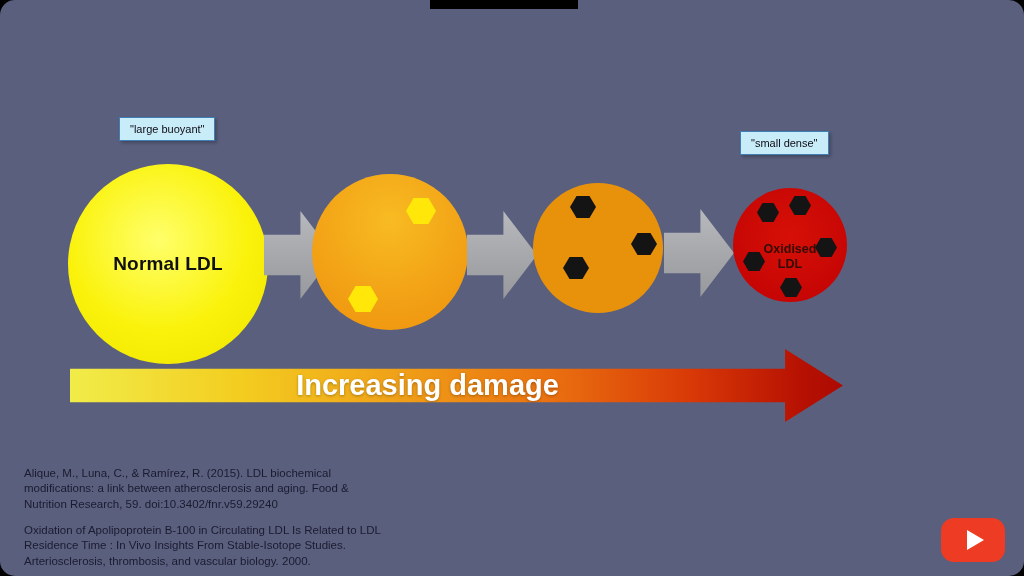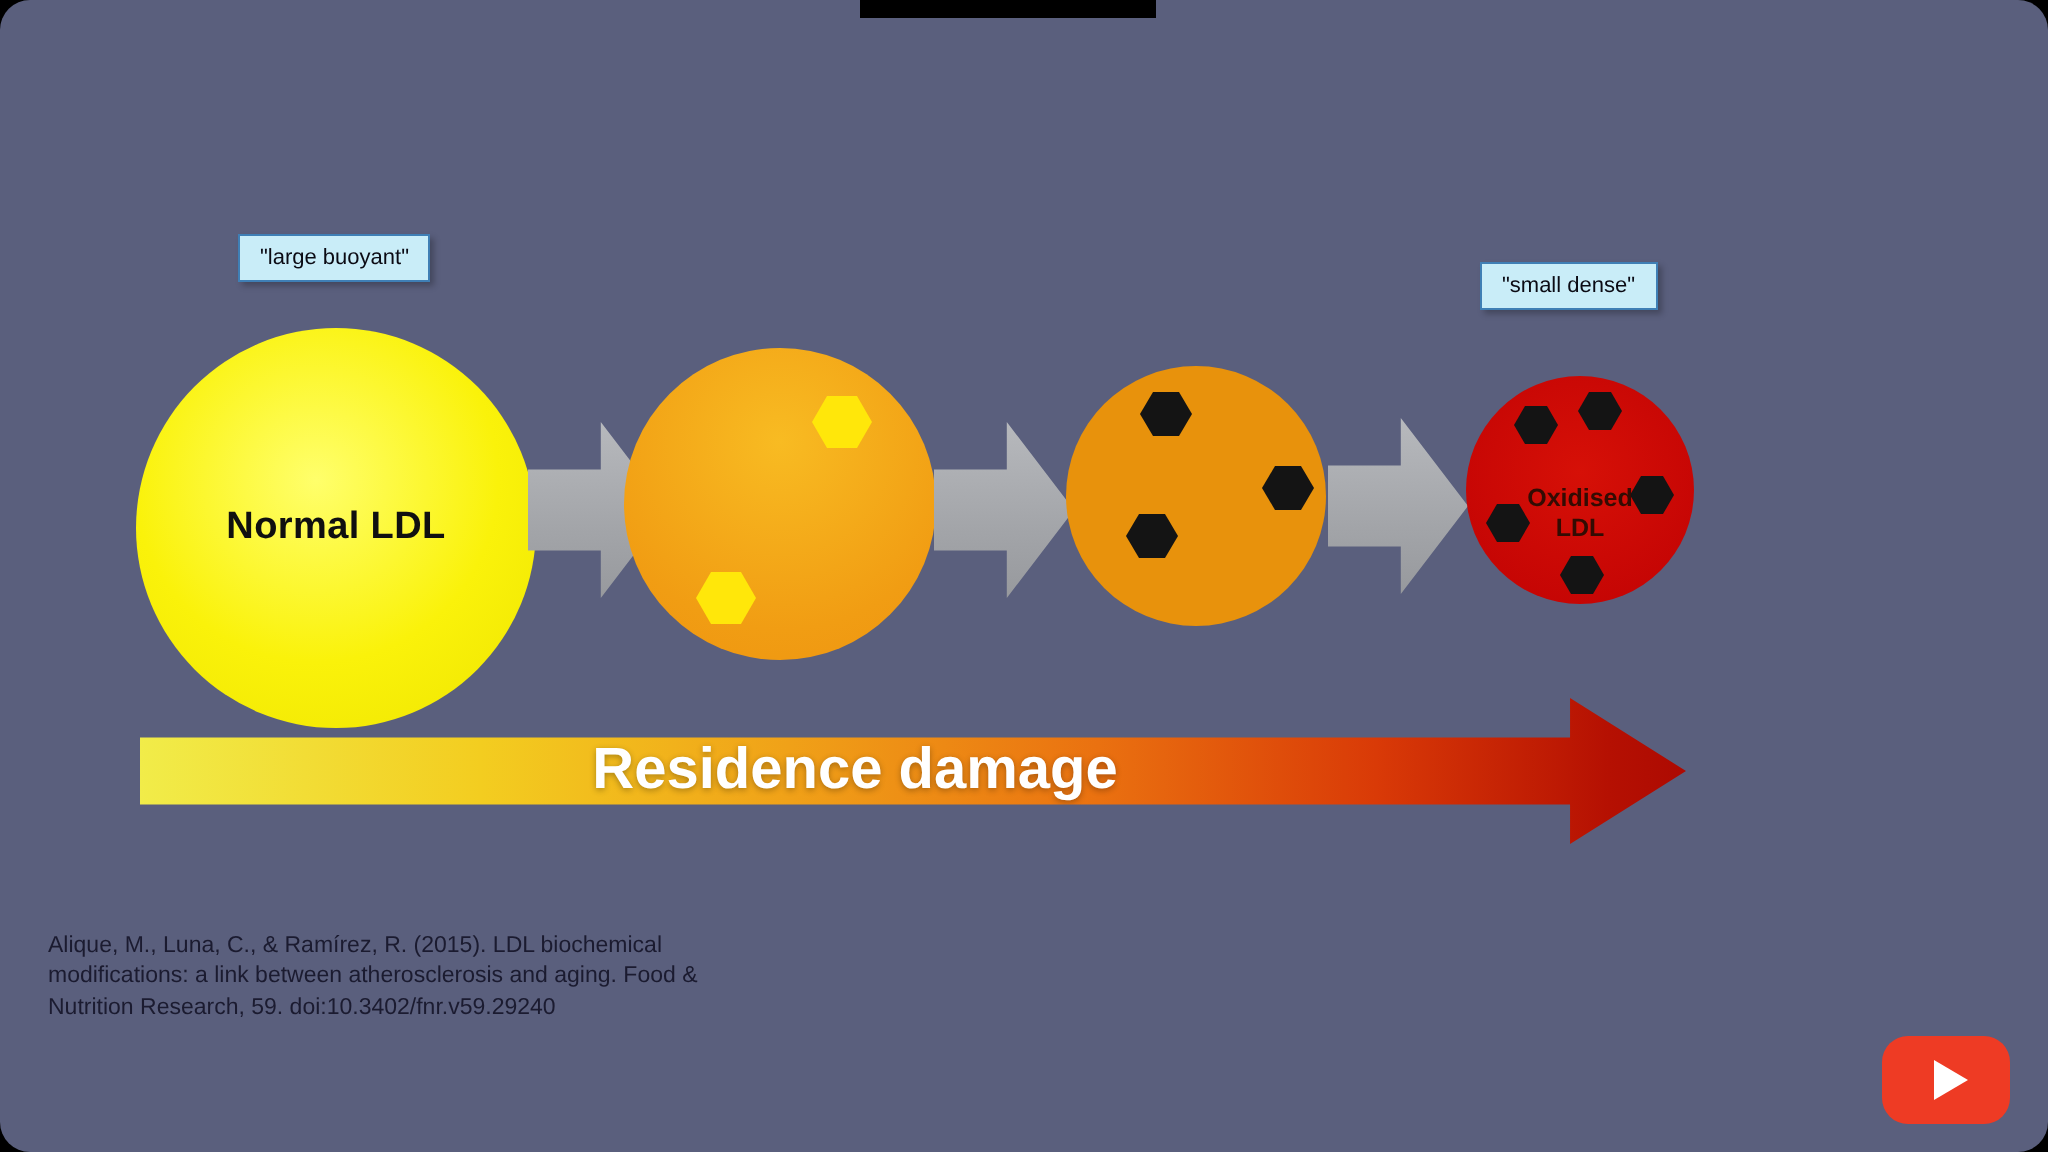--- a/index.html
+++ b/index.html
@@ -145,25 +145,26 @@
   <div class="circle c4">
     <div class="hex hex-black-sm ho1"></div>
     <div class="hex hex-black-sm ho2"></div>
     <div class="hex hex-black-sm ho3"></div>
     <div class="hex hex-black-sm ho4"></div>
     <div class="hex hex-black-sm ho5"></div>
     <span class="c4-label">Oxidised LDL</span>
   </div>
 
   <div class="damage-arrow">
-    <span class="damage-label">Residence damage</span>
+    <span class="damage-label">Increasing damage</span>
   </div>
 
   <p class="cite cite-lt">Alique, M., Luna, C., &amp; Ramírez, R. (2015). LDL biochemical modifications: a link between atherosclerosis and aging. Food &amp; Nutrition Research, 59. doi:10.3402/fnr.v59.29240</p>
 
+  <p class="cite cite-lb">Oxidation of Apolipoprotein B-100 in Circulating LDL Is Related to LDL Residence Time : In Vivo Insights From Stable-Isotope Studies. Arteriosclerosis, thrombosis, and vascular biology. 2000.</p>
 
 
 
   <div class="yt">
     <div class="yt-play"></div>
   </div>
 
 </div>
 
 </body></html>

